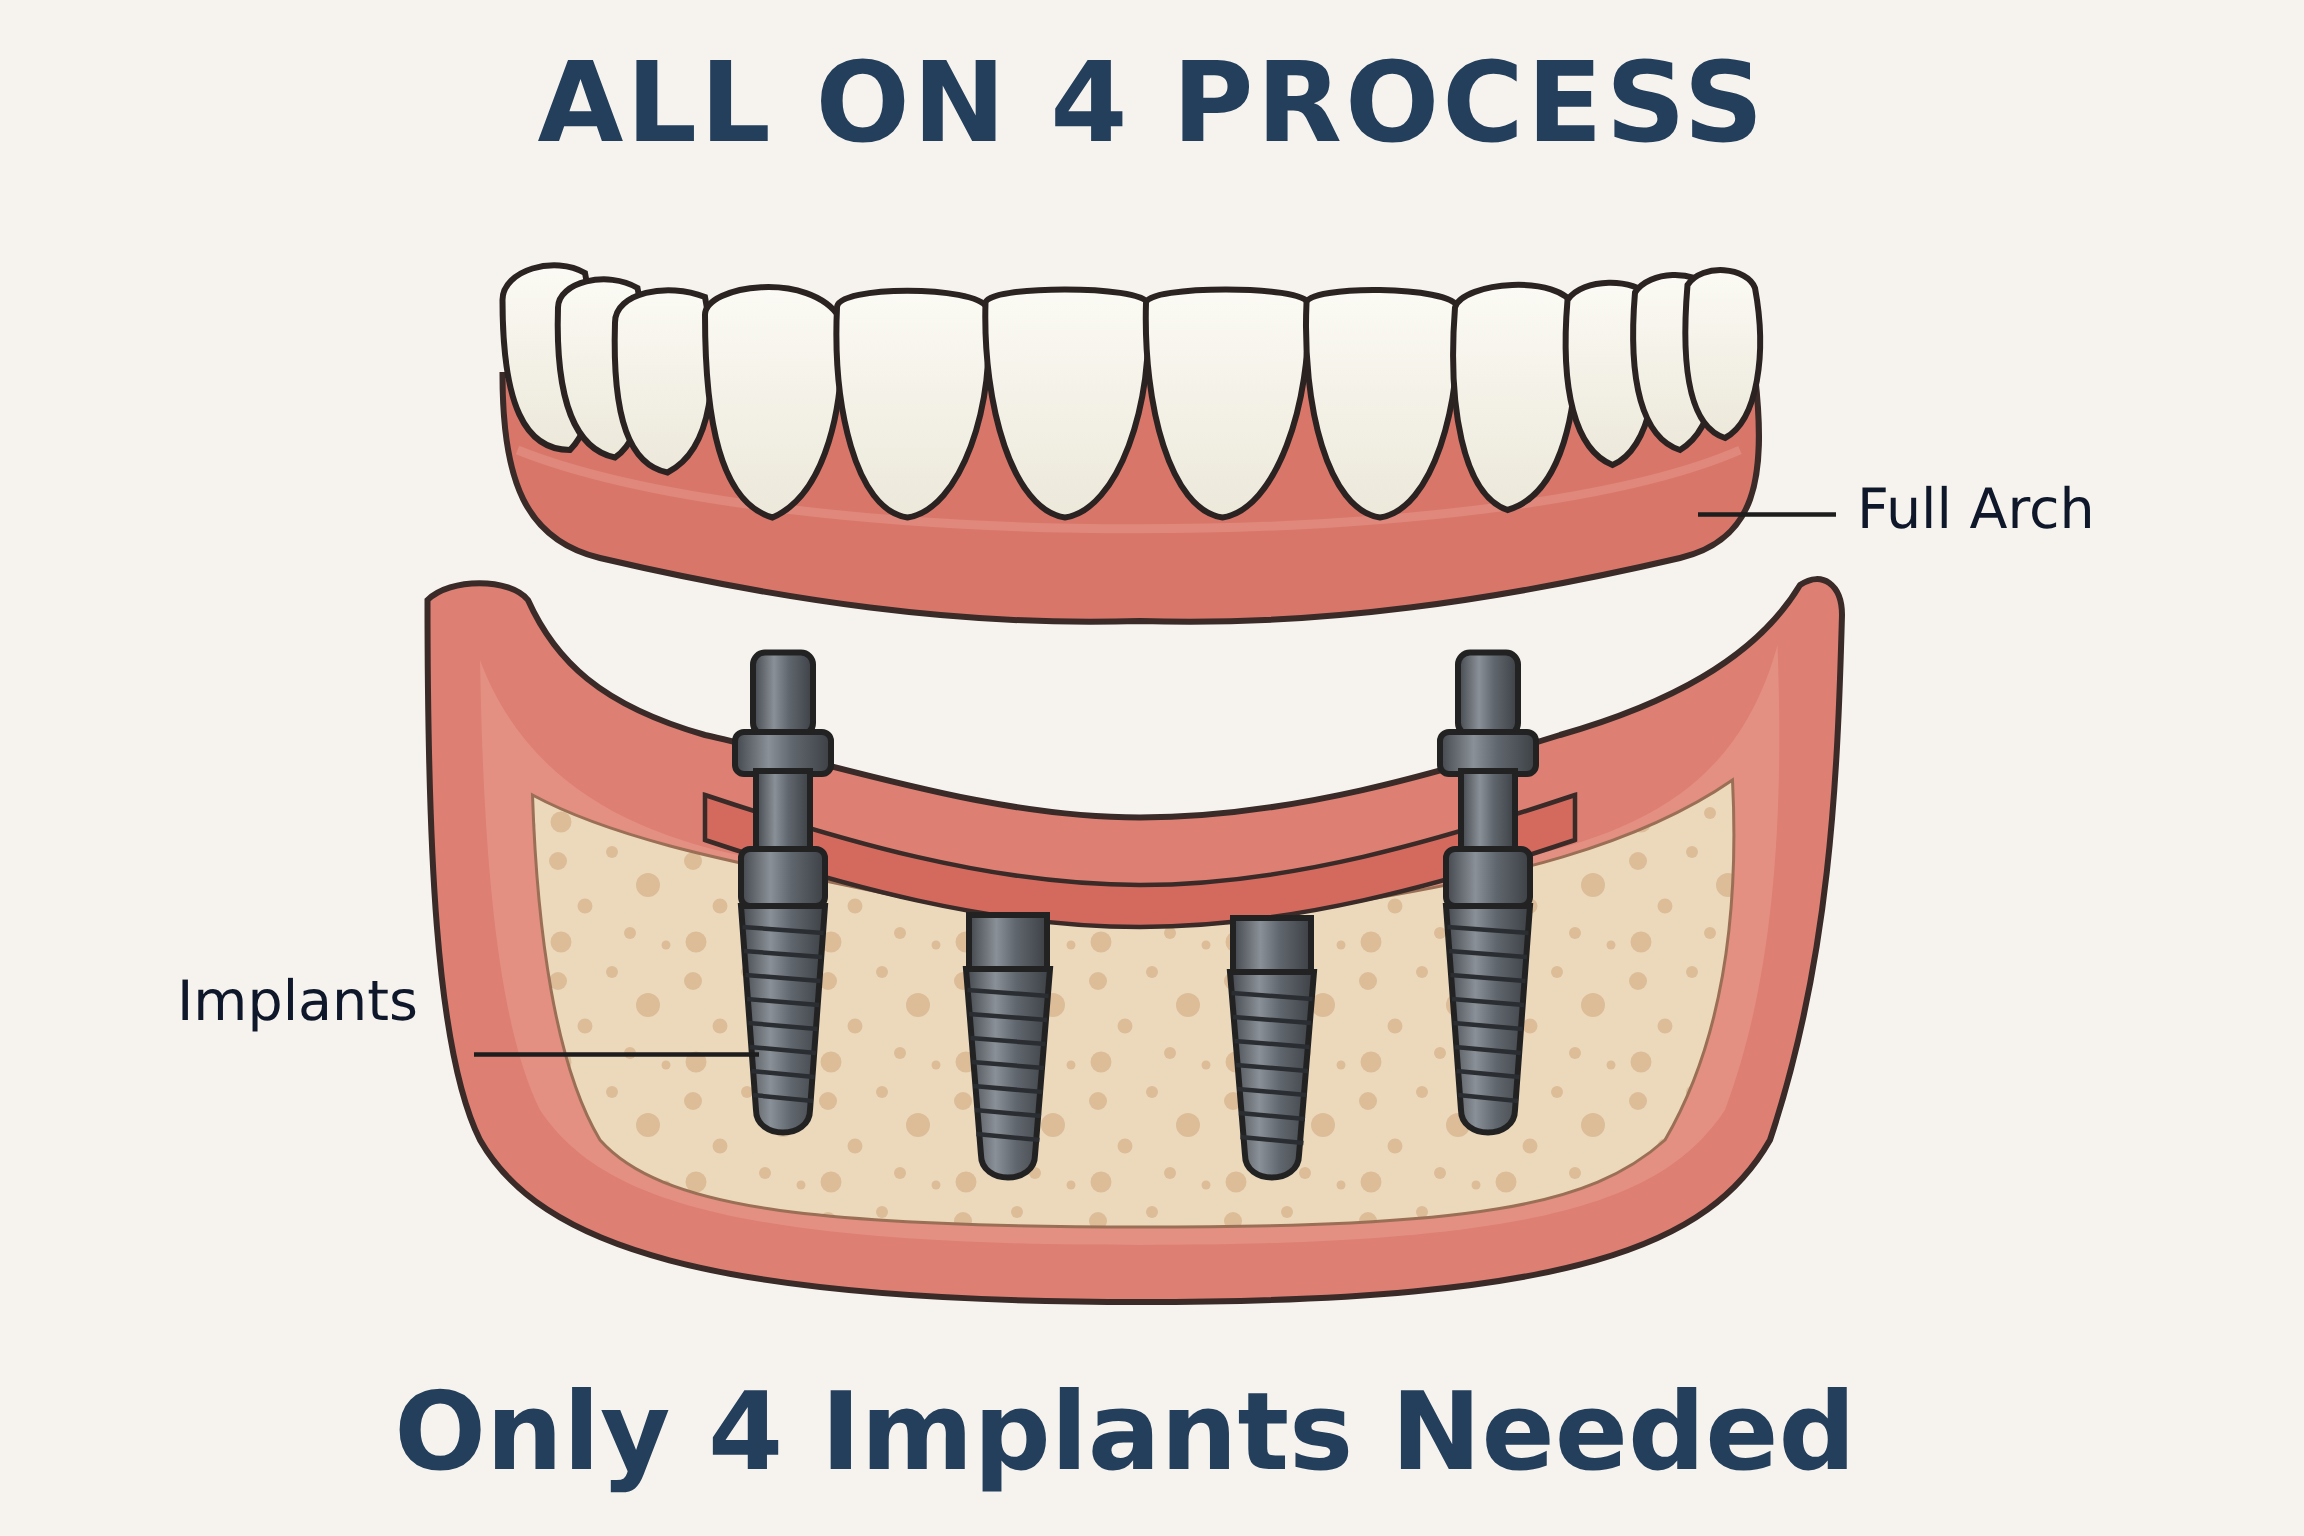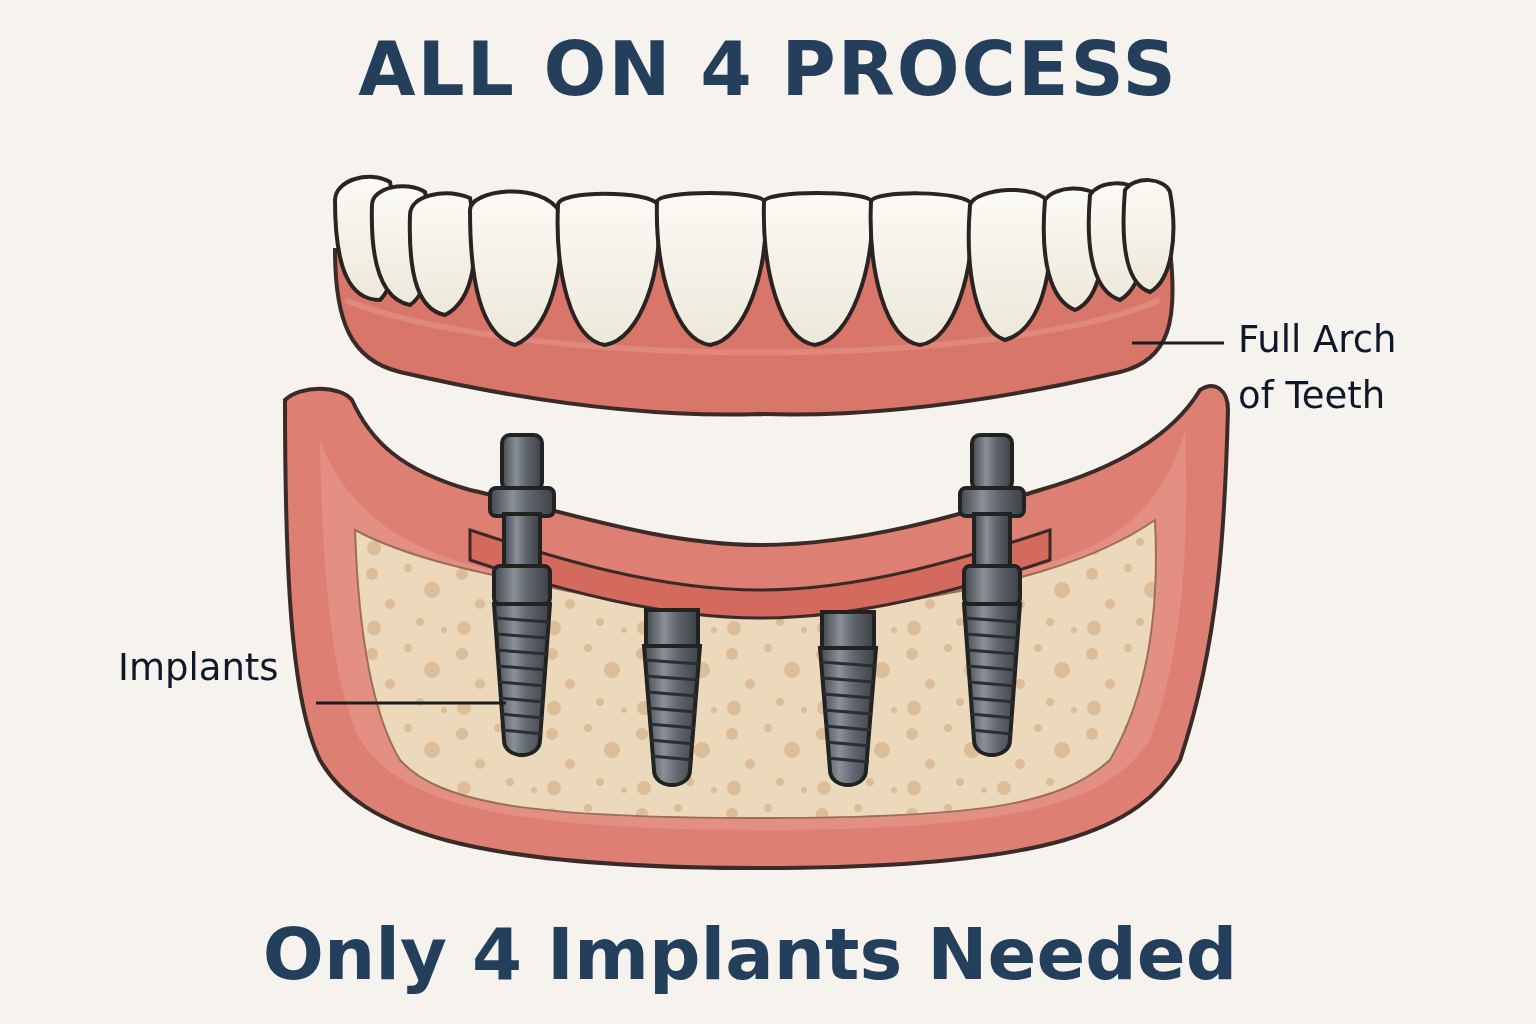--- a/index.html
+++ b/index.html
@@ -147,18 +147,17 @@
         <line x1="-20" y1="730" x2="20" y2="734"></line>
     </g>
   </g>
 
   <line x1="1132" y1="343" x2="1224" y2="343" stroke="#1d1d1d" stroke-width="3"></line>
   <line x1="316" y1="703" x2="506" y2="703" stroke="#1d1d1d" stroke-width="3"></line>
 </svg>
 
 <div class="label label-arch">
   <div>Full Arch</div>
-  <div>of Teeth</div>
 </div>
 
 <div class="label label-implants">Implants</div>
 
 <div class="subtitle">Only 4 Implants Needed</div>
 
 </body></html>

